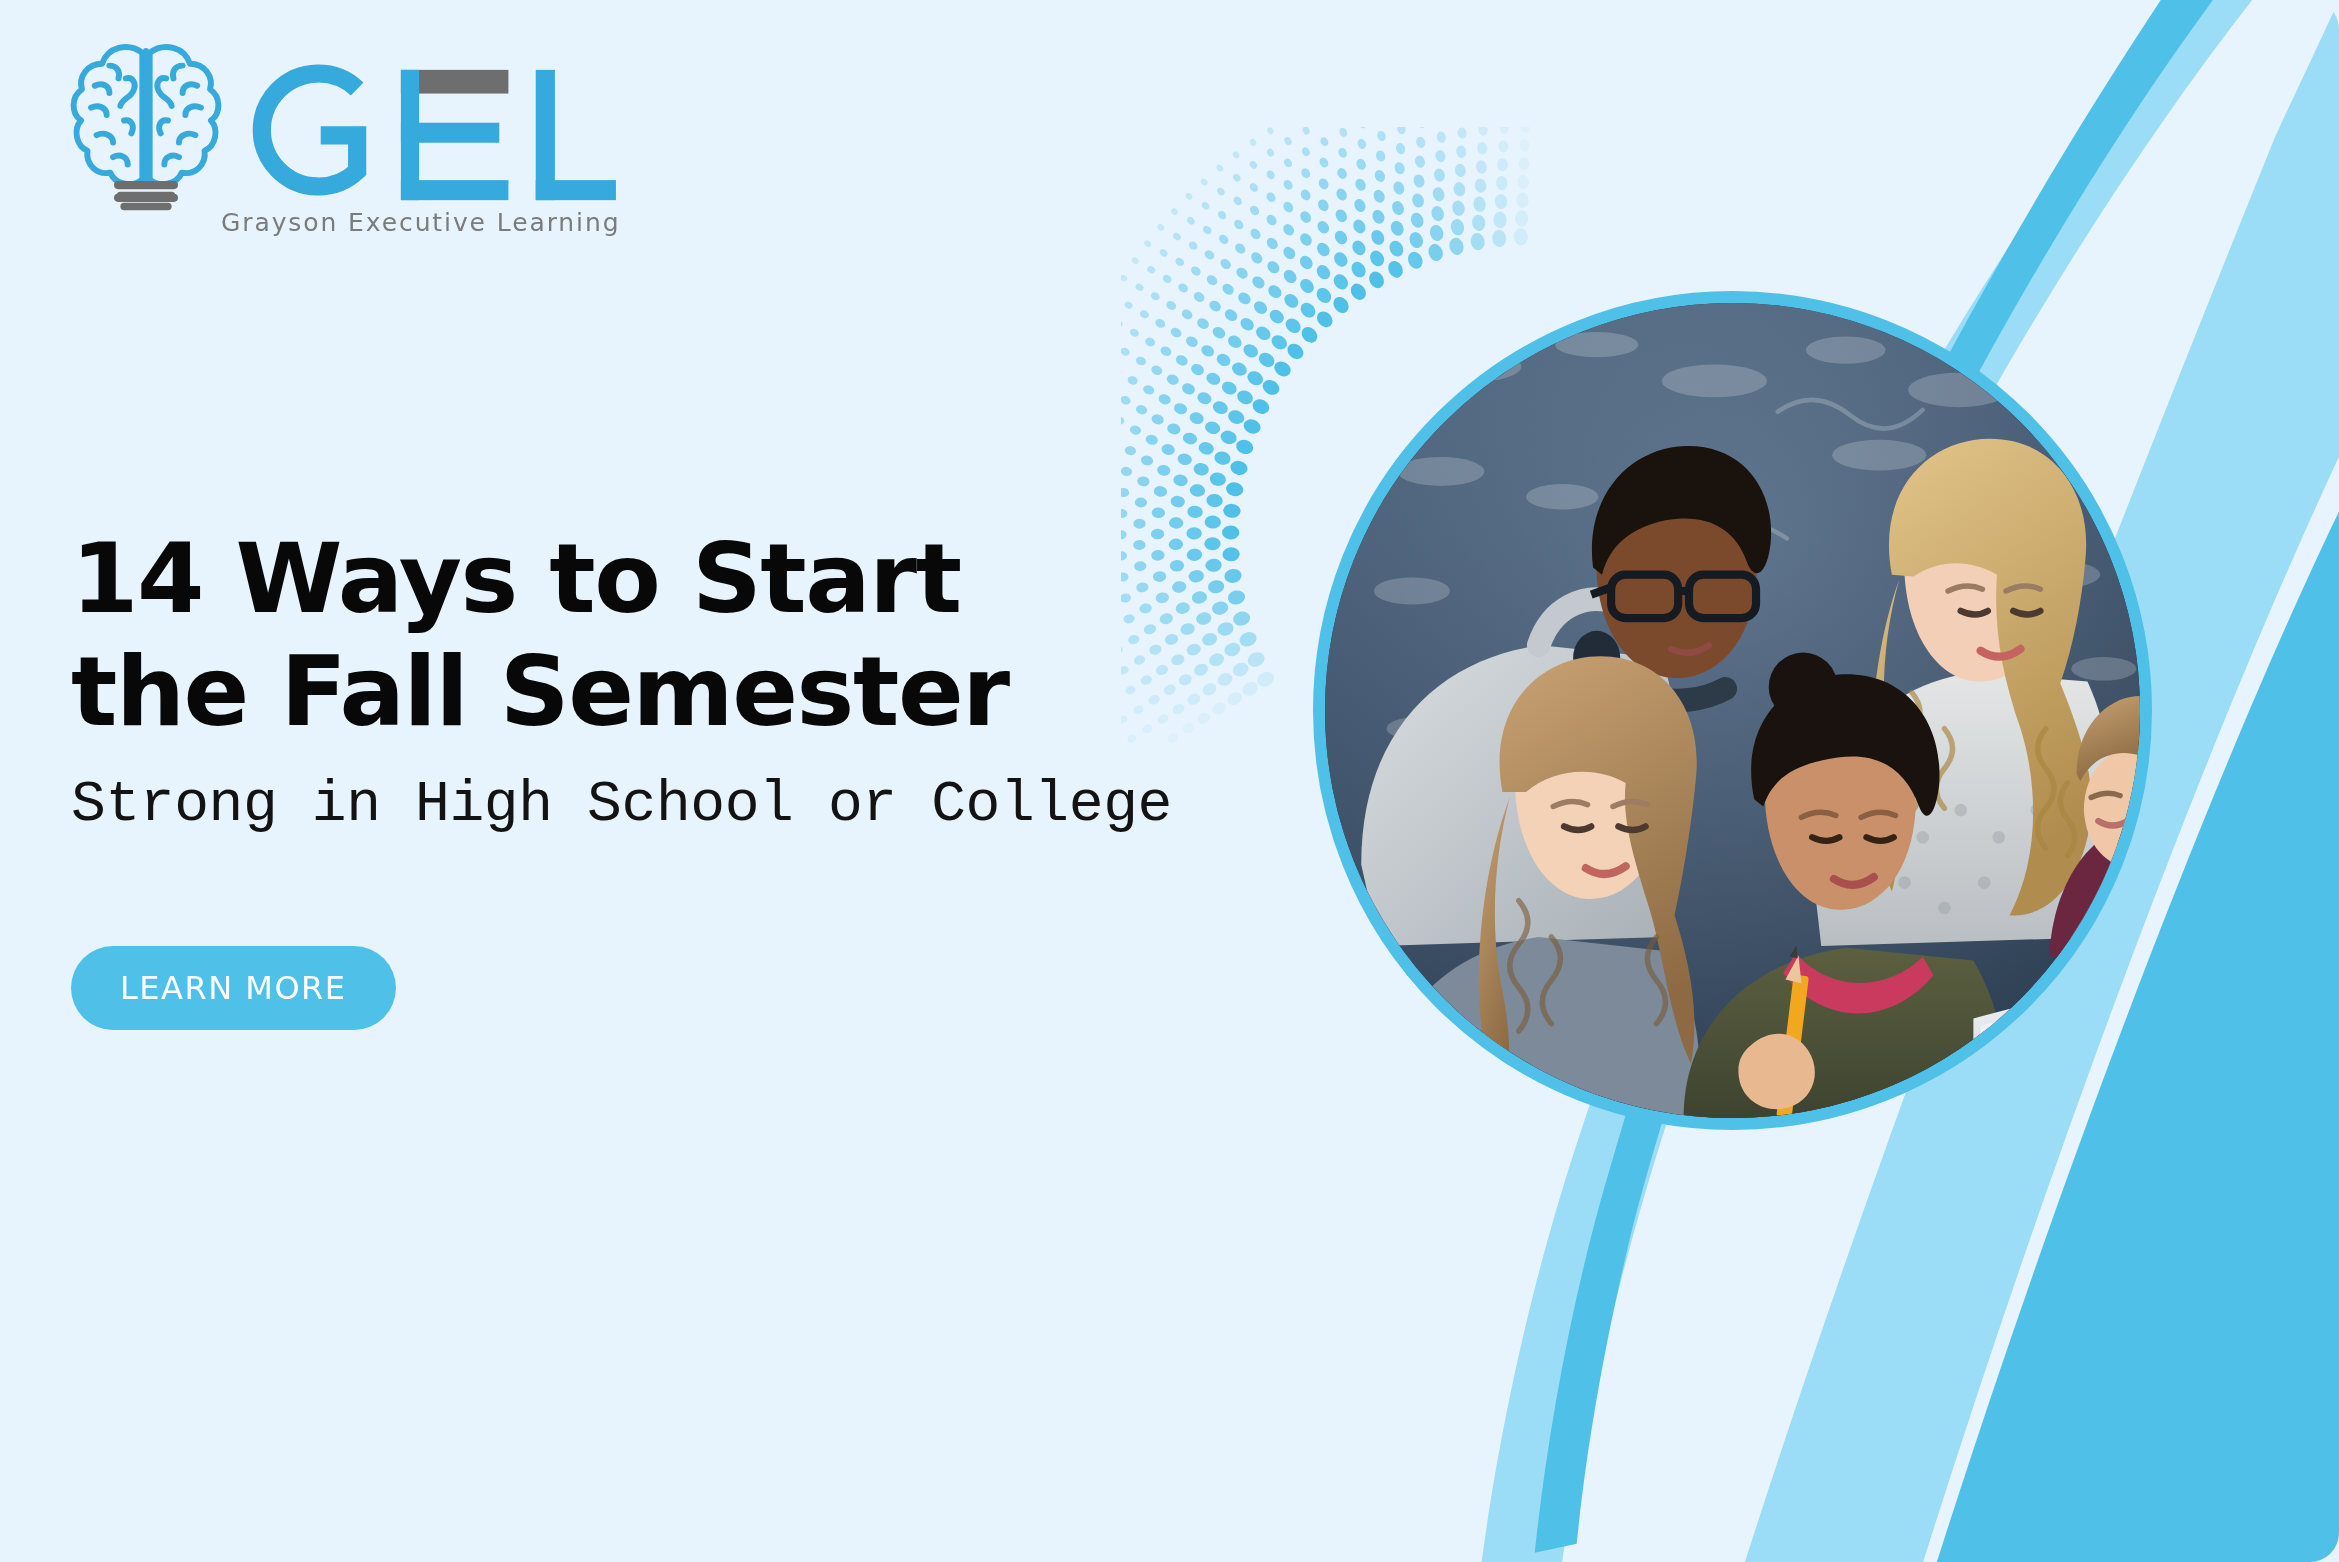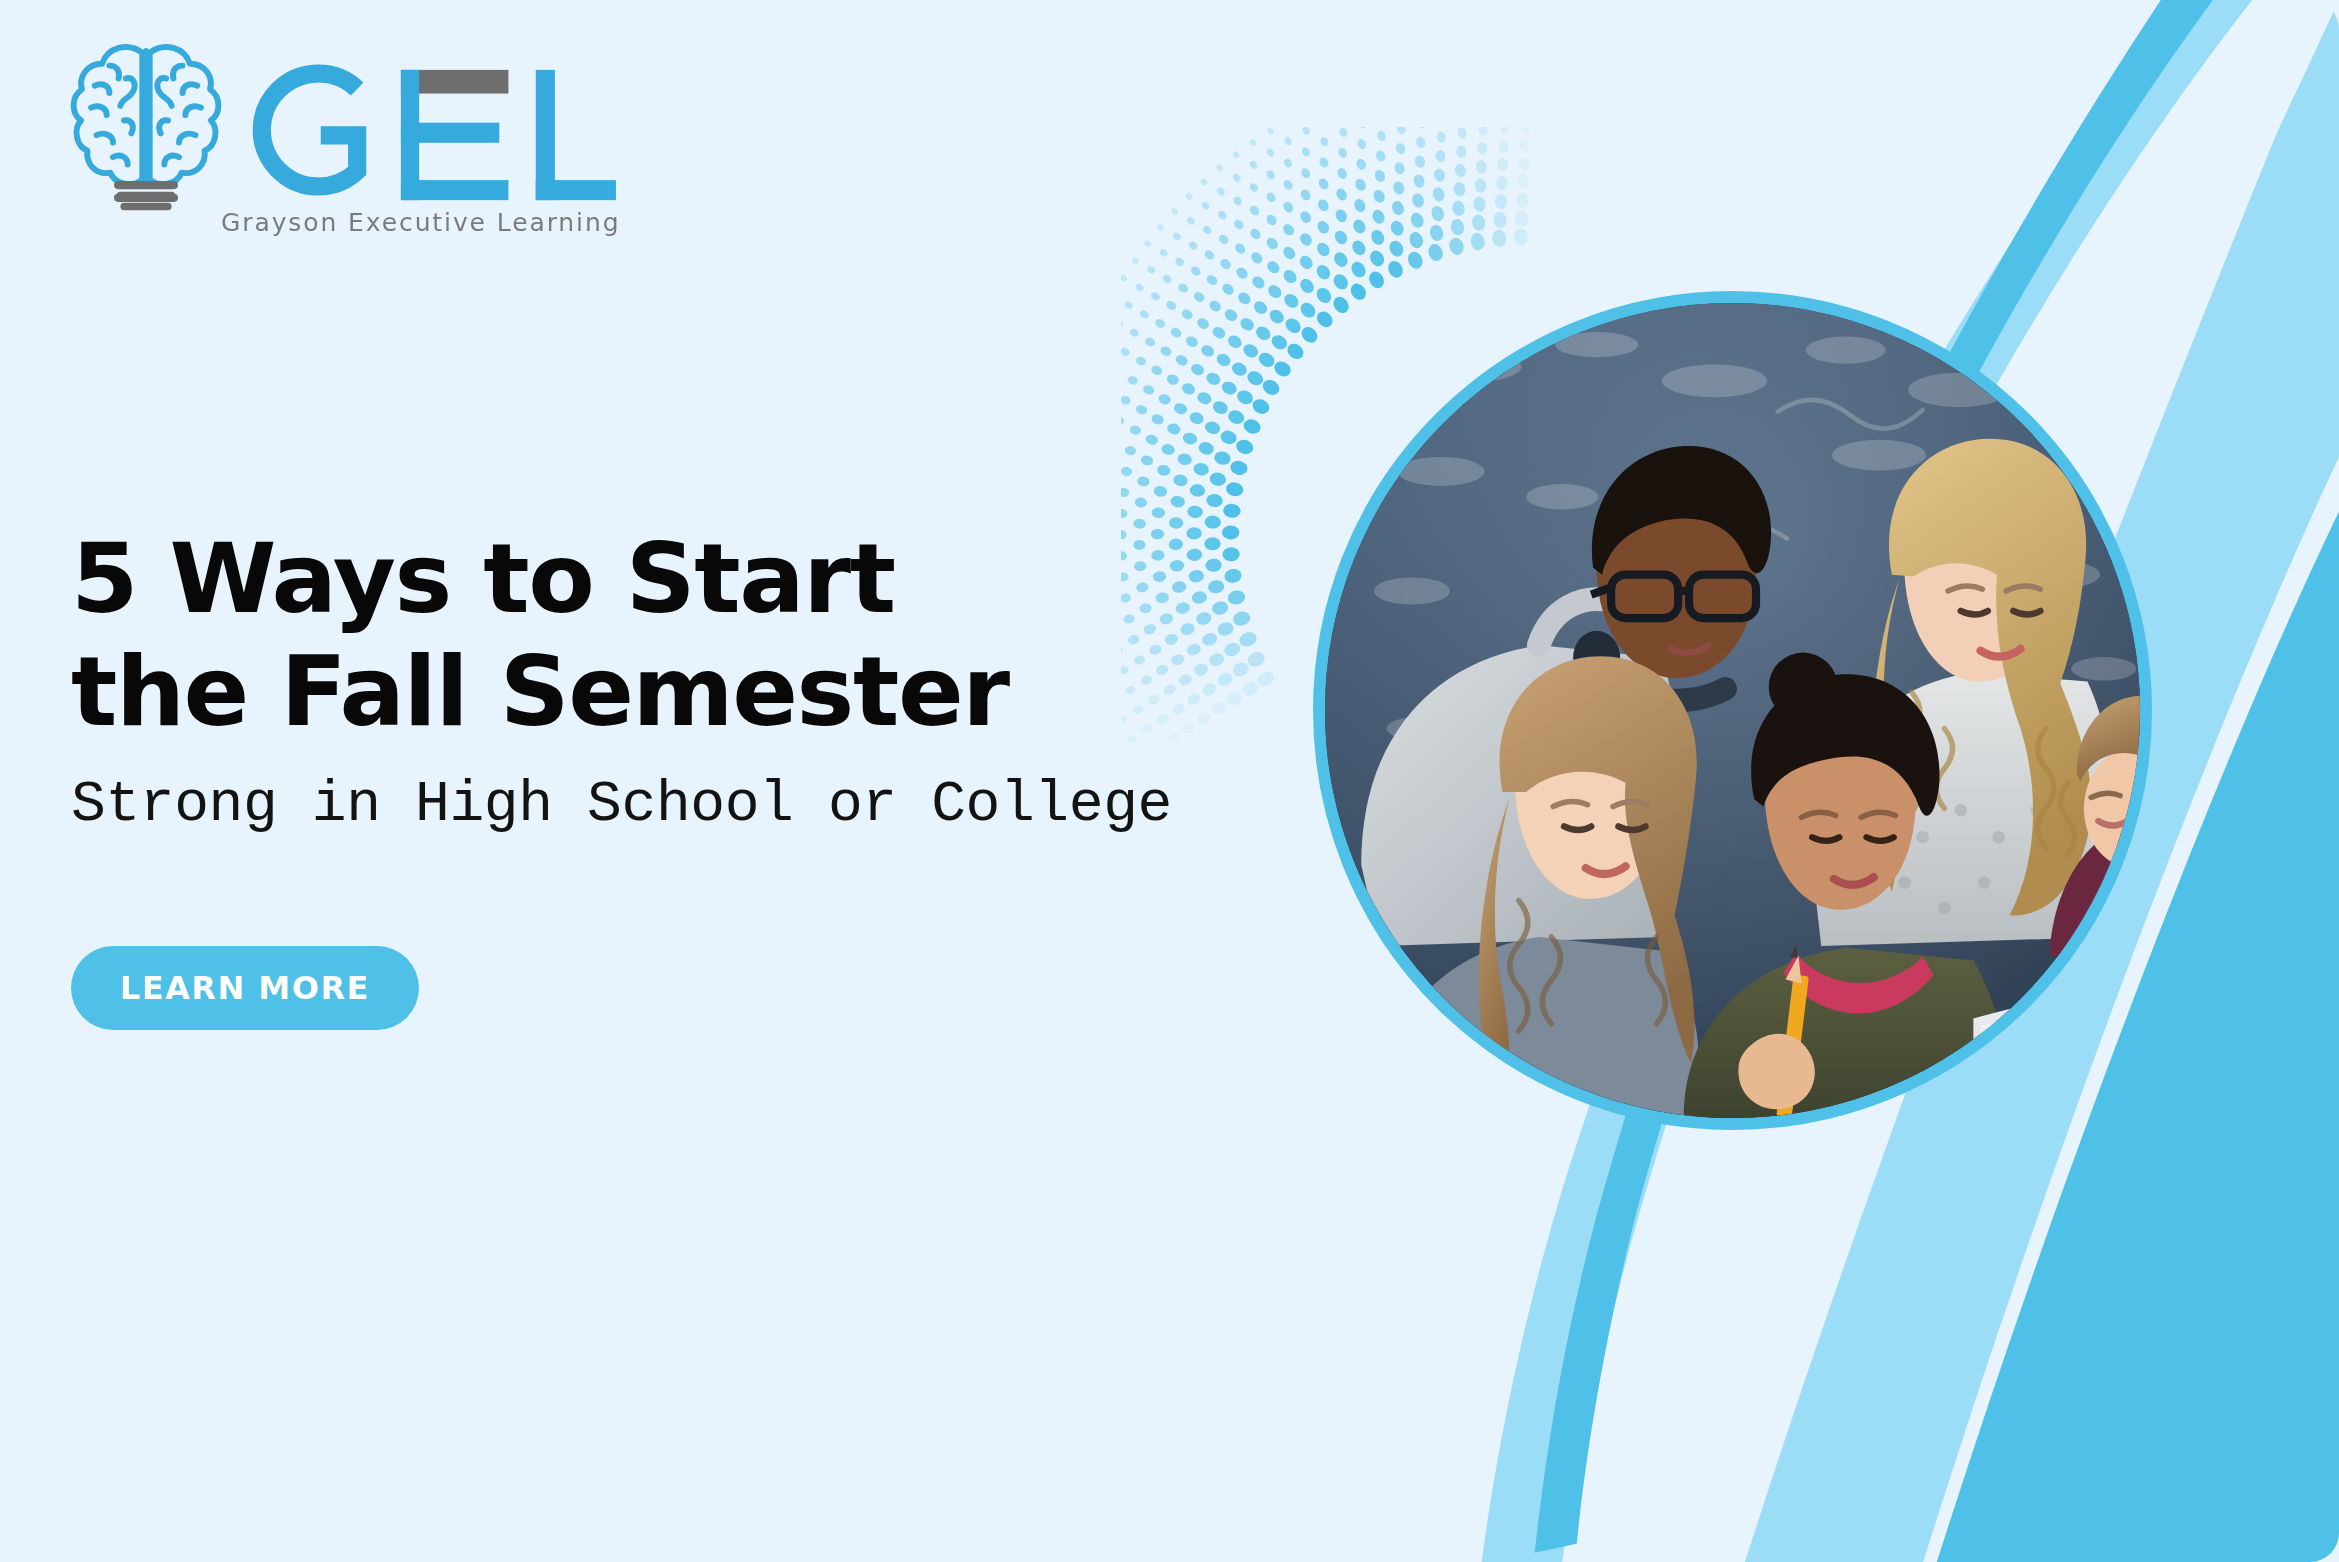--- a/index.html
+++ b/index.html
@@ -91,21 +91,21 @@
     left:71px;top:946px;
     display:inline-flex;
     align-items:center;justify-content:center;
     height:84px;
     padding:0 49px;
     border:none;
     border-radius:42px;
     background:#4fc0e8;
     color:#ffffff;
     font-family:"DejaVu Sans", sans-serif;
-    font-weight:700;
+    font-weight:400;
     font-size:32px;
     letter-spacing:1.5px;
     cursor:pointer;
   }
 
   
   .photo-wrap{
     position:absolute;
     left:1313px;top:291px;
     width:839px;height:839px;
@@ -224,21 +224,21 @@
           <rect x="336" y="24" width="21" height="143" fill="#36a9dd"></rect>
           <rect x="336" y="145" width="88" height="22" fill="#36a9dd"></rect>
         </g>
       </svg>
     </div>
 
     <div class="logo-tagline">Grayson Executive Learning</div>
   </div>
 
   <div class="headline">
-    <h1>5 Ways to Start
+    <h1>14 Ways to Start
 the Fall Semester</h1>
     <div class="subhead">Strong in High School or College</div>
   </div>
 
   <button class="cta">LEARN MORE</button>
 
   <div class="photo-wrap">
 
     <svg class="halftone" viewBox="0 0 880 880" aria-hidden="true">
       <g id="dots" fill="#4fc0e8">

